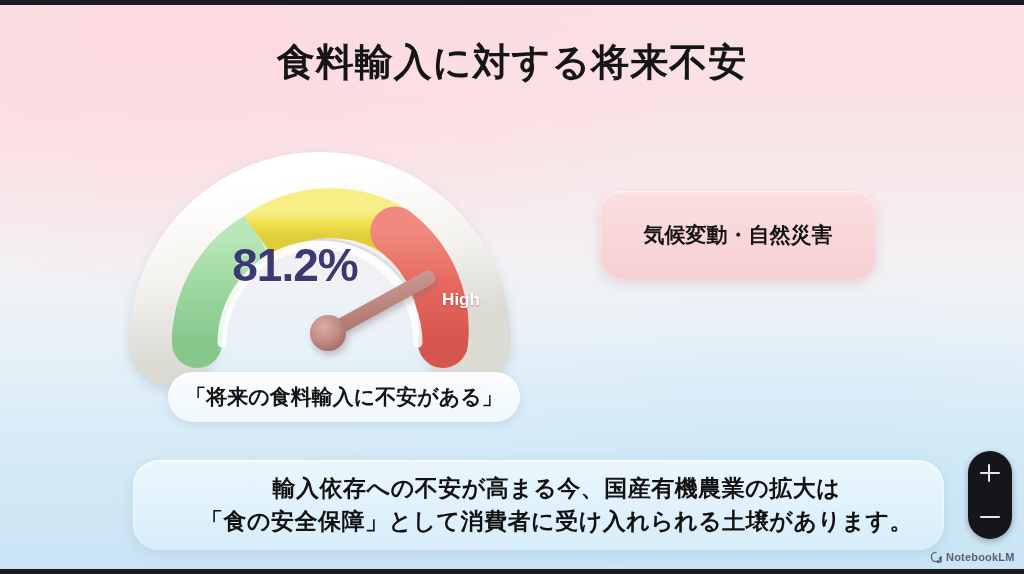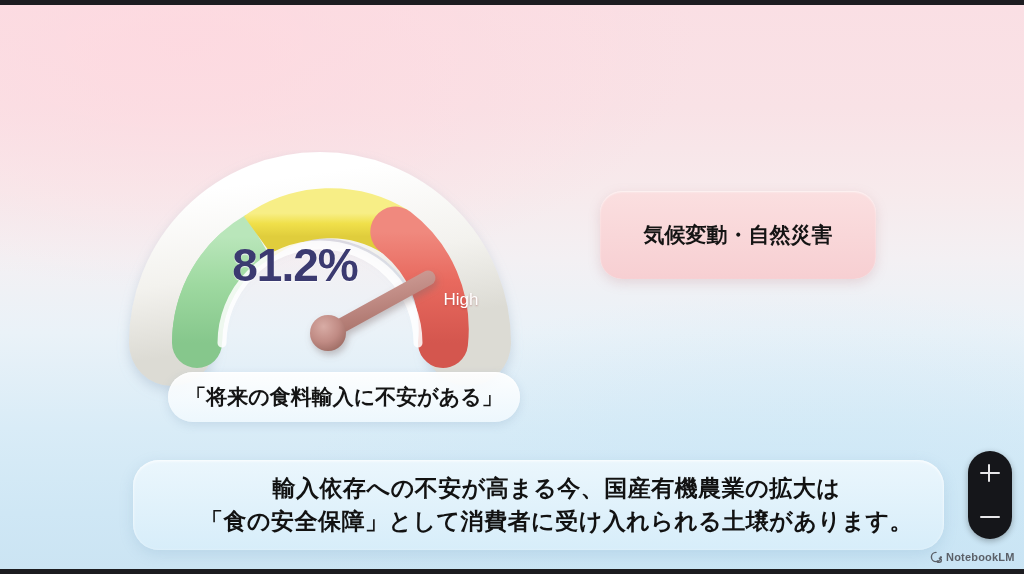--- a/index.html
+++ b/index.html
@@ -116,21 +116,21 @@
     z-index: 9;
     text-shadow: 0 1px 1px rgba(255,255,255,0.85);
   }
   #gauge-high-label {
     position: absolute;
     left: 276px;
     top: 155px;
     width: 70px;
     text-align: center;
     font-size: 17px;
-    font-weight: 400;
+    font-weight: 700;
     color: #ffffff;
     z-index: 9;
     text-shadow: 0 1px 2px rgba(150,50,50,0.45);
   }
 
   
   #gauge-caption {
     position: absolute;
     left: 168px;
     top: 367px;
@@ -268,20 +268,21 @@
 </style>
 </head>
 <body>
 
 <div id="slide">
 
   <div class="letterbox top"></div>
 
   <div id="canvas">
 
+    <div id="title">食料輸入に対する将来不安</div>
 
     <div id="gauge-wrap">
       <svg id="gauge-svg" viewBox="0 0 360 245">
         <defs>
           <linearGradient id="gGreen" x1="0" y1="0" x2="0" y2="1">
             <stop offset="0%" stop-color="#b9e6ba"></stop>
             <stop offset="45%" stop-color="#9ed9a0"></stop>
             <stop offset="100%" stop-color="#86c78c"></stop>
           </linearGradient>
           <linearGradient id="gYellow" x1="0" y1="0" x2="0" y2="1">

